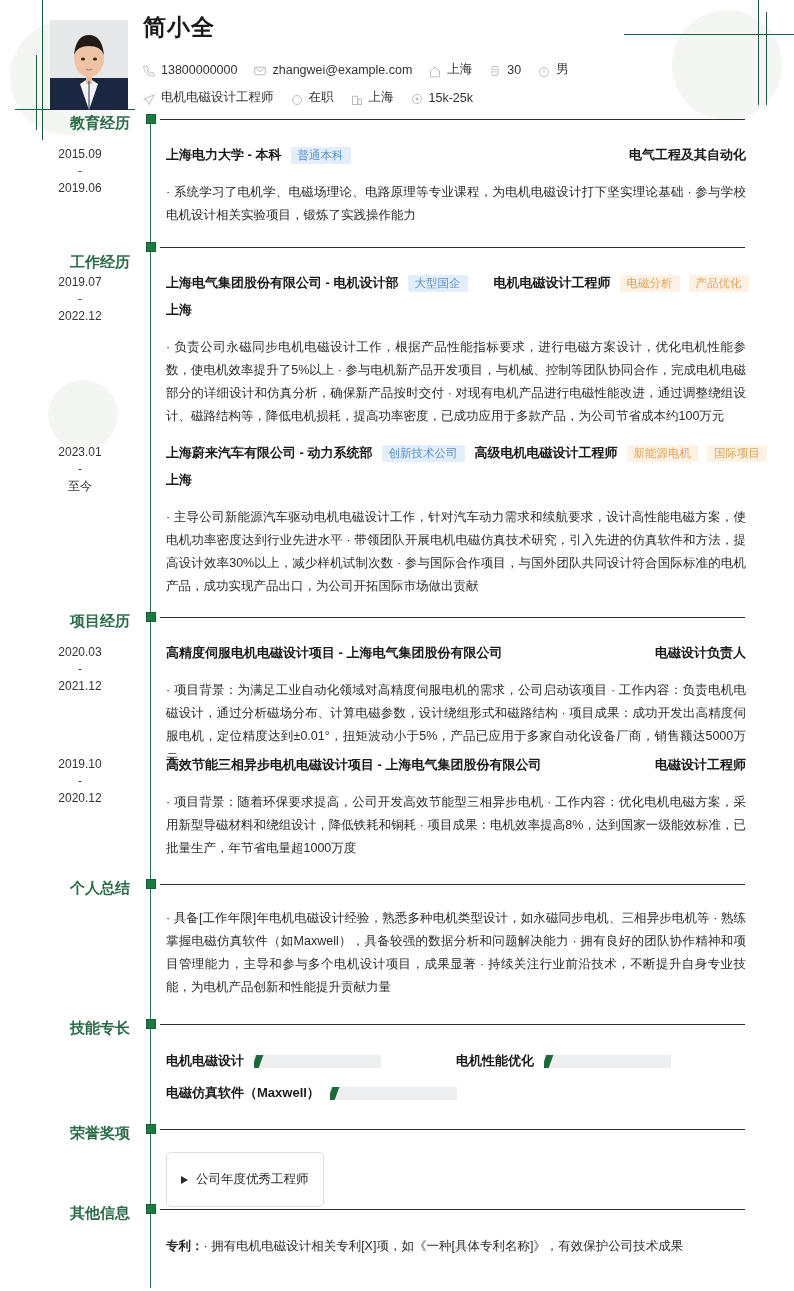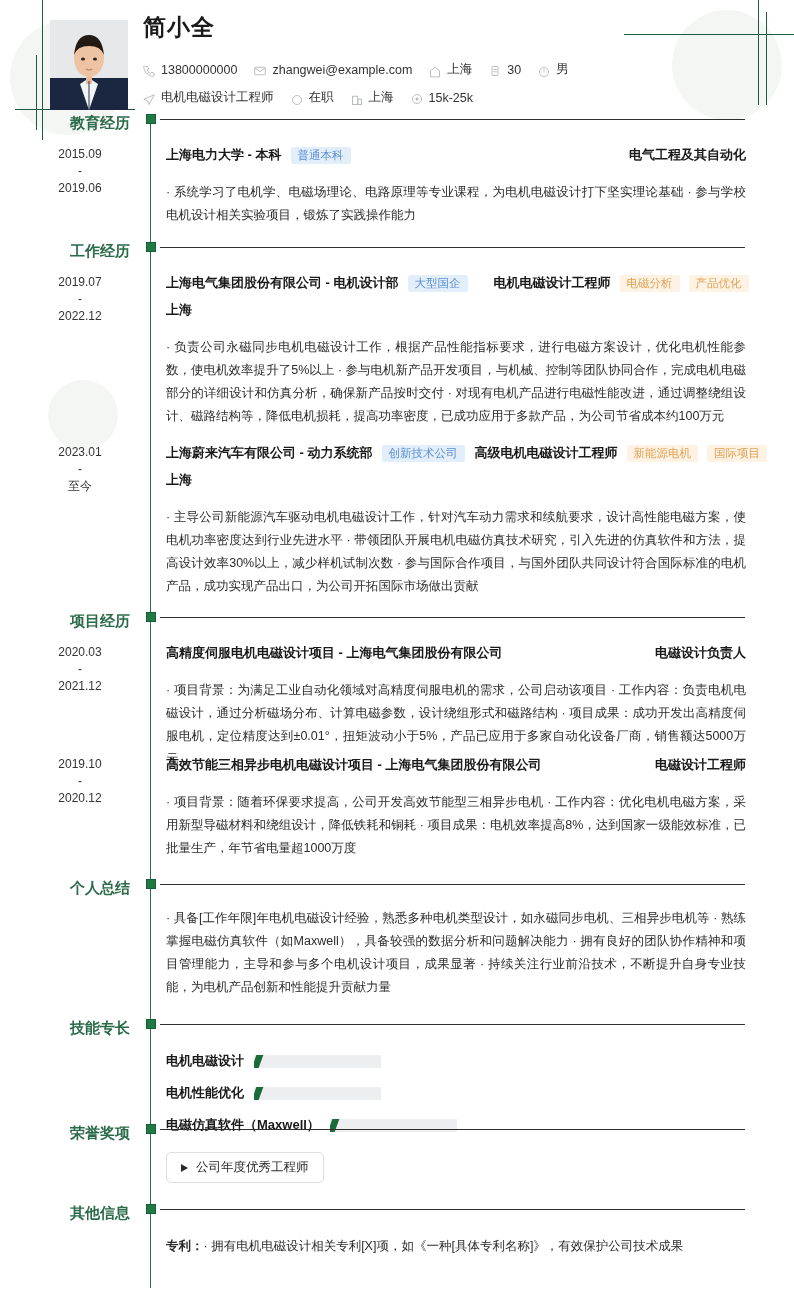--- a/index.html
+++ b/index.html
@@ -81,40 +81,40 @@
   .tag-blue { background: #e3eefb; color: #5a8fd0; }
   .tag-orange { background: #fdf2e4; color: #e0a254; }
   .mid-title { font-size: 13px; font-weight: bold; color: #1a1a1a; margin-left: 26px; white-space: nowrap; }
   .city { font-size: 13px; font-weight: bold; color: #1a1a1a; margin-top: 9px; }
   .desc {
     font-size: 12.5px; color: #2b2b2b; line-height: 23px; margin-top: 17px;
     text-align: justify; width: 580px;
   }
 
   
-  .skills { display: flex; flex-wrap: wrap; width: 580px; flex-direction: column; }
+  .skills { display: flex; flex-wrap: wrap; width: 580px; }
   .skill { width: 290px; display: flex; align-items: center; height: 32px; }
   .skill-name { font-size: 13px; font-weight: bold; color: #1a1a1a; white-space: nowrap; }
   .skill-bar {
     margin-left: 10px; height: 13px; background: #eceeef; position: relative; overflow: hidden;
     flex: 0 0 auto;
   }
   .skill-bar.w1 { width: 127px; }
   .skill-bar.w2 { width: 127px; }
   .skill-fill { height: 100%; background: #1b6b38; }
   .skill-fill::after {
     content: ""; position: absolute; top: 0; height: 100%; width: 7px;
     background: #1b6b38; transform: skewX(-20deg);
   }
 
   
   .award {
     display: inline-flex; align-items: center; gap: 8px;
     border: 1px solid #dcdfe2; border-radius: 5px;
-    padding: 6px 14px; font-size: 12.5px; color: #2b2b2b; background: #fff;
+    padding: 18px 14px; font-size: 12.5px; color: #2b2b2b; background: #fff;
   }
   .tri {
     width: 0; height: 0; border-left: 7px solid #2b2b2b;
     border-top: 4.5px solid transparent; border-bottom: 4.5px solid transparent;
   }
 
   .other-line { font-size: 12.5px; color: #2b2b2b; line-height: 22px; }
   .other-line b { font-weight: bold; }
 </style>
 </head>
@@ -249,21 +249,21 @@
       <div class="row-title">
         <span class="t-main">上海电力大学 - 本科</span>
         <span class="tag tag-blue">普通本科</span>
         <span class="t-right">电气工程及其自动化</span>
       </div>
       <div class="desc">· 系统学习了电机学、电磁场理论、电路原理等专业课程，为电机电磁设计打下坚实理论基础 · 参与学校电机设计相关实验项目，锻炼了实践操作能力</div>
     </div>
   </div>
 
   <div class="section" style="top:238px">
-    <div class="sec-label" style="top:4px">工作经历</div>
+    <div class="sec-label" style="top:15px">工作经历</div>
     <div class="sec-node" style="top:4px"></div>
     <div class="sec-rule" style="top:9px"></div>
 
     <div class="date" style="top:36px">
       <div>2019.07</div>
       <div>-</div>
       <div>2022.12</div>
     </div>
     <div class="body" style="top:36px">
       <div class="row-title">

